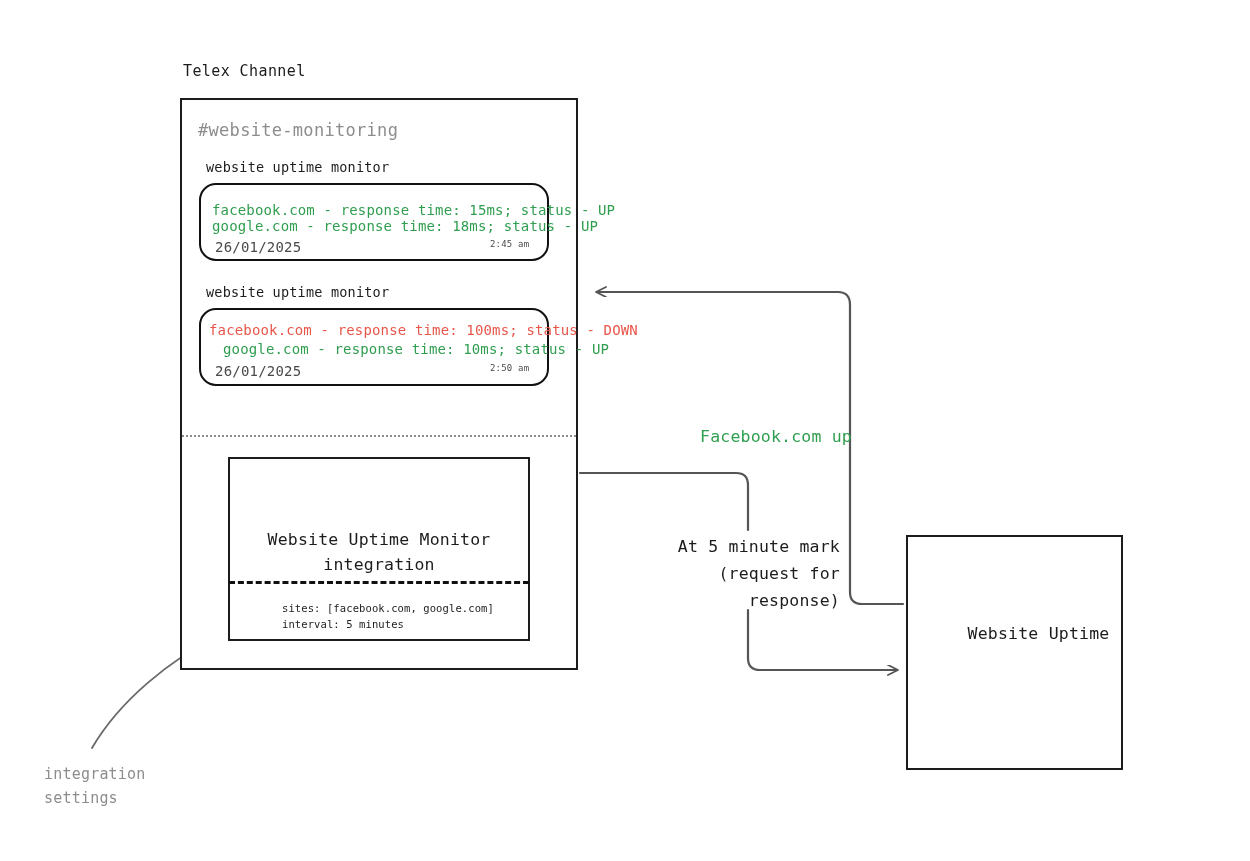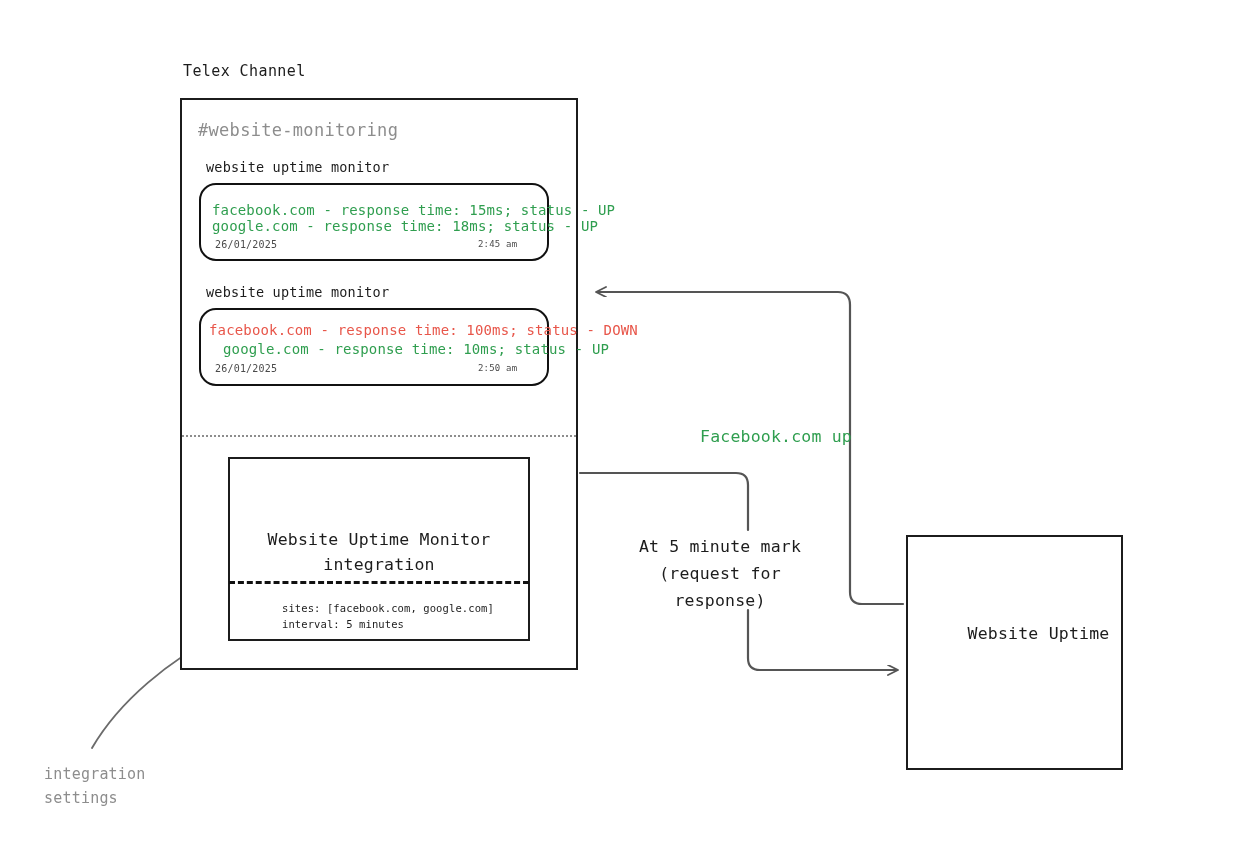--- a/index.html
+++ b/index.html
@@ -15,22 +15,22 @@
                border:2.5px solid #1c1c1c;background:#fff;box-sizing:border-box;}
   #channel-name{position:absolute;left:198px;top:120px;font-size:17px;color:#8d8d8d;
                 letter-spacing:.3px;white-space:nowrap;}
 
   .msg-sender{position:absolute;font-size:13.5px;color:#1c1c1c;letter-spacing:.2px;white-space:nowrap;}
   .msg-bubble{position:absolute;border:2.2px solid #111;border-radius:17px;background:#fff;
               box-sizing:border-box;}
   .msg-line{position:absolute;font-size:14px;letter-spacing:.15px;white-space:nowrap;}
   .up{color:#2f9e4f;}
   .down{color:#e8564a;}
-  .msg-date{position:absolute;font-size:10px;color:#4a4a4a;letter-spacing:.2px;}
-  .msg-time{position:absolute;font-size:9px;color:#4a4a4a;letter-spacing:.2px;}
+  .msg-date{position:absolute;font-size:14px;color:#4a4a4a;letter-spacing:.2px;}
+  .msg-time{position:absolute;font-size:9px;color:#4a4a4a;letter-spacing:.2px;margin-left:12px;}
 
   #divider-dotted{position:absolute;left:182px;top:435px;width:394px;height:0;
                   border-top:2.4px dotted #8d8d8d;}
 
   
   #integration-box{position:absolute;left:228px;top:457px;width:302px;height:184px;
                    border:2.4px solid #1c1c1c;background:#fff;box-sizing:border-box;}
   #integration-title{position:absolute;left:228px;top:527px;width:302px;text-align:center;
                      font-size:16.5px;color:#1c1c1c;line-height:25px;letter-spacing:.2px;}
   #integration-sep{position:absolute;left:229px;top:581px;width:300px;height:0;
@@ -39,21 +39,21 @@
                       line-height:16px;letter-spacing:.1px;white-space:nowrap;}
 
   
   #script-box{position:absolute;left:906px;top:535px;width:217px;height:235px;
               border:2.6px solid #1c1c1c;background:#fff;box-sizing:border-box;}
   #script-label{position:absolute;left:930px;top:621px;width:217px;text-align:center;
                 font-size:16.5px;color:#1c1c1c;line-height:25px;letter-spacing:.2px;}
 
   #response-label{position:absolute;left:700px;top:423px;width:300px;
                   font-size:16.5px;color:#2f9e4f;line-height:27px;letter-spacing:.2px;}
-  #request-label{position:absolute;left:600px;top:533px;width:240px;text-align:center;
+  #request-label{position:absolute;left:600px;top:533px;width:240px;text-align:right;
                  font-size:16.5px;color:#1c1c1c;line-height:27px;letter-spacing:.2px;}
 
   #settings-label{position:absolute;left:44px;top:762px;font-size:15px;color:#8d8d8d;
                   line-height:24px;letter-spacing:.2px;}
 </style>
 </head>
 <body>
 
 <div class="stage">
 

